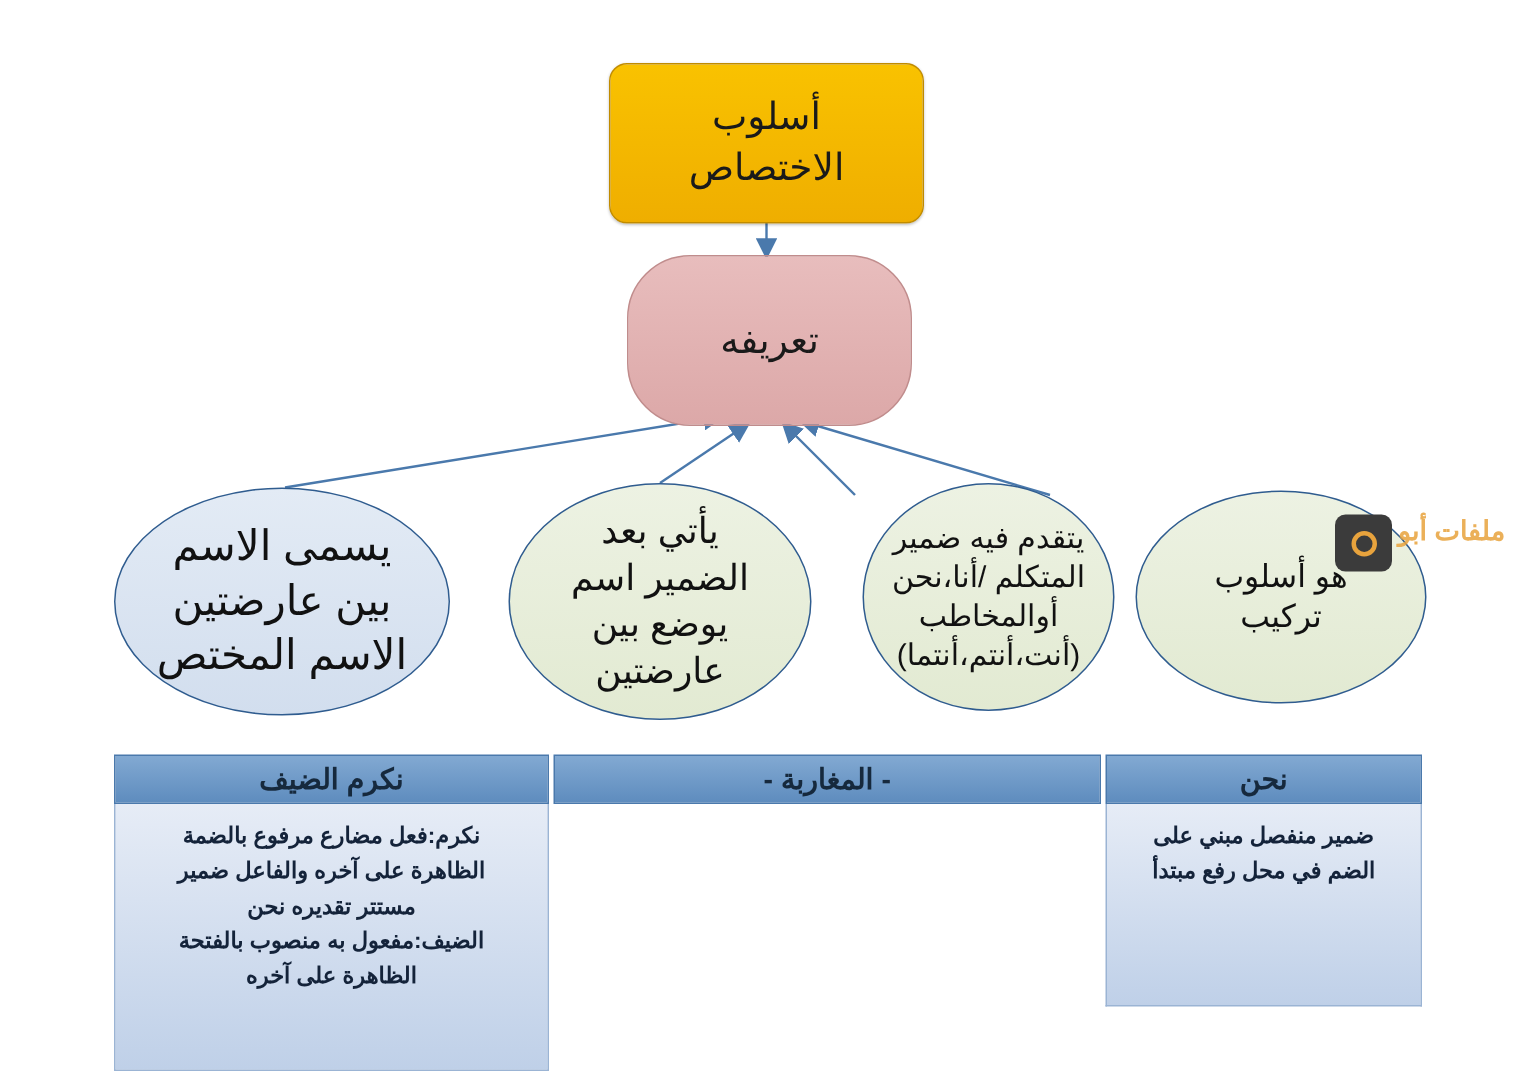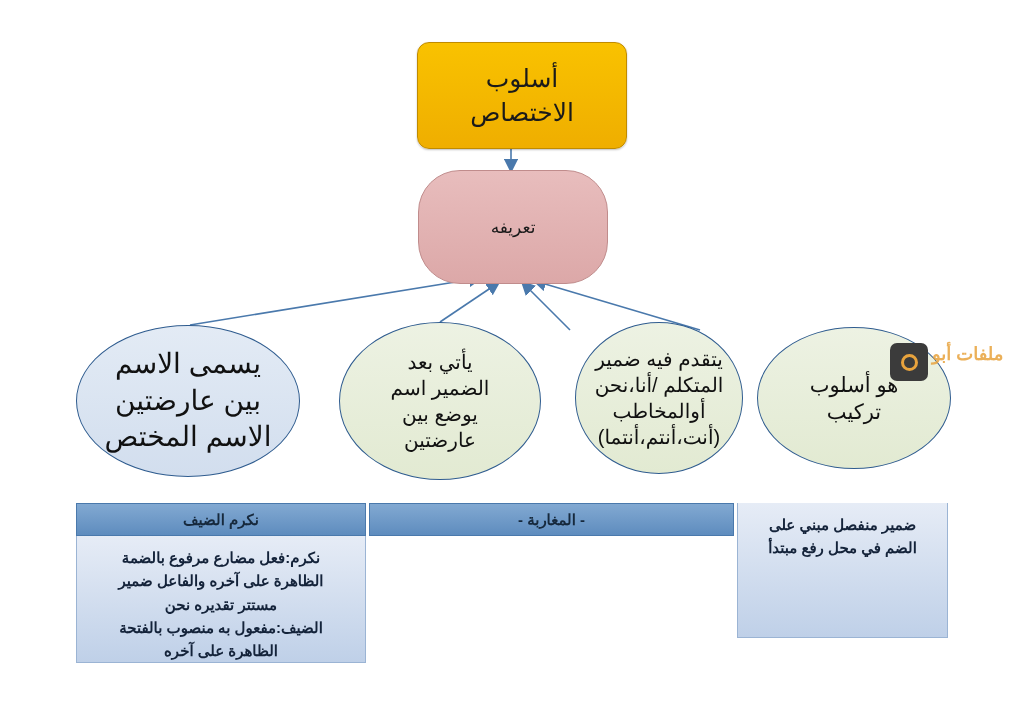--- a/index.html
+++ b/index.html
@@ -24,21 +24,21 @@
     position: absolute;
     left: 0; top: 0;
     width: 1024px;
     height: 723px;
     pointer-events: none;
   }
 
   
   .top-node {
     position: absolute;
-    left: 417px;
+    left: 406px;
     top: 42px;
     width: 208px;
     height: 105px;
     background: #F5B800;
     background: linear-gradient(180deg,#F9C200 0%, #EFAE00 100%);
     border: 1px solid #C08B00;
     border-radius: 12px;
     display: flex;
     align-items: center;
     justify-content: center;
@@ -57,21 +57,21 @@
     width: 188px;
     height: 112px;
     background: #E3B3B3;
     background: linear-gradient(180deg,#E8BDBD 0%, #DCA8A8 100%);
     border: 1px solid #C08C8C;
     border-radius: 42px;
     display: flex;
     align-items: center;
     justify-content: center;
     color: #1a1a1a;
-    font-size: 17px;
+    font-size: 25px;
   }
 
   
   .ellipse {
     position: absolute;
     display: flex;
     align-items: center;
     justify-content: center;
     text-align: center;
     border-radius: 50%;
@@ -84,21 +84,21 @@
     background: #DCE6F1;
     background: linear-gradient(180deg,#E3EBF5 0%, #D2DEEE 100%);
     border: 1.5px solid #2F5C8F;
   }
   .ell-green {
     background: #E8EEDC;
     background: linear-gradient(180deg,#EDF2E3 0%, #E2EAD2 100%);
     border: 1.5px solid #2F5C8F;
   }
   #ell-1 { left: 76px;  top: 325px; width: 224px; height: 152px; font-size: 28px; }
-  #ell-2 { left: 339px; top: 322px; width: 202px; height: 158px; font-size: 20px; }
+  #ell-2 { left: 339px; top: 322px; width: 202px; height: 158px; font-size: 24px; }
   #ell-3 { left: 575px; top: 322px; width: 168px; height: 152px; font-size: 20px; }
   #ell-4 { left: 757px; top: 327px; width: 194px; height: 142px; font-size: 21px; }
 
   
   .table-wrap {
     position: absolute;
     left: 76px;
     top: 503px;
     width: 872px;
     display: flex;
@@ -107,21 +107,21 @@
   }
   .tcol { display: flex; flex-direction: column; }
   .tcol.c1 { width: 211px; }   
   .tcol.c2 { width: 365px; }
   .tcol.c3 { width: 290px; }
   .thead {
     background: #6F9AC8;
     background: linear-gradient(180deg,#82A9D2 0%, #5E8CBE 100%);
     border: 1px solid #4A79AC;
     color: #16293d;
-    font-size: 15px;
+    font-size: 19px;
     font-weight: bold;
     text-align: center;
     padding: 6px 4px;
     height: 33px;
     display: flex;
     align-items: center;
     justify-content: center;
     box-sizing: border-box;
   }
   .tbody {
@@ -131,21 +131,21 @@
     font-size: 15px;
     font-weight: bold;
     color: #14233a;
     text-align: center;
     padding: 10px 8px;
     line-height: 1.55;
     box-sizing: border-box;
   }
   .tcol.c1 .tbody { height: 135px; }
   .tcol.c2 .tbody { height: 178px; }
-  .tcol.c3 .tbody { height: 127px; }
+  .tcol.c3 .tbody { height: 178px; }
 
   
   .watermark {
     position: absolute;
     left: 890px;
     top: 343px;
     width: 120px;
     height: 50px;
     display: flex;
     align-items: flex-start;
@@ -223,20 +223,21 @@
 أوالمخاطب
 (أنت،أنتم،أنتما)</span>
   </div>
   <div class="ellipse ell-green" id="ell-4">
     <span style="white-space:pre-line">هو أسلوب
 تركيب</span>
   </div>
 
   <div class="table-wrap">
     <div class="tcol c1">
+      <div class="thead">نحن</div>
       <div class="tbody" style="white-space:pre-line">ضمير منفصل مبني على
 الضم في محل رفع مبتدأ</div>
     </div>
     <div class="tcol c2">
       <div class="thead">- المغاربة -</div>
     </div>
     <div class="tcol c3">
       <div class="thead">نكرم الضيف</div>
       <div class="tbody" style="white-space:pre-line">نكرم:فعل مضارع مرفوع بالضمة
 الظاهرة على آخره والفاعل ضمير

